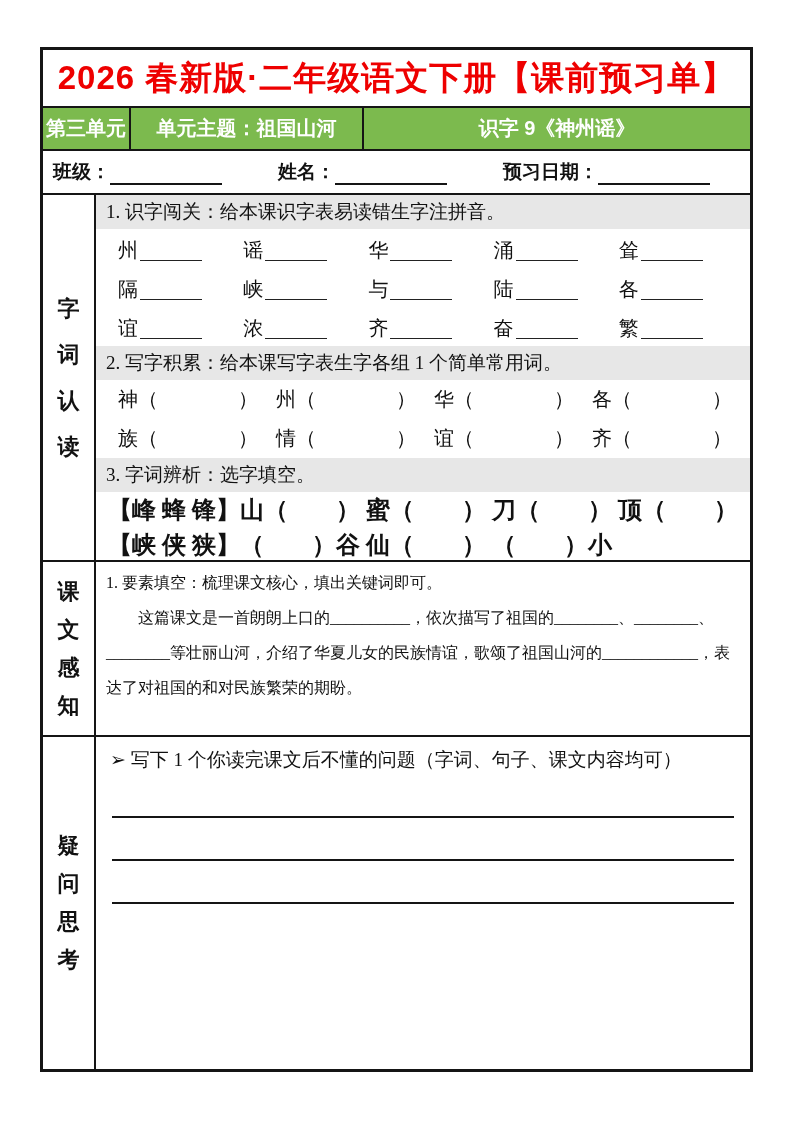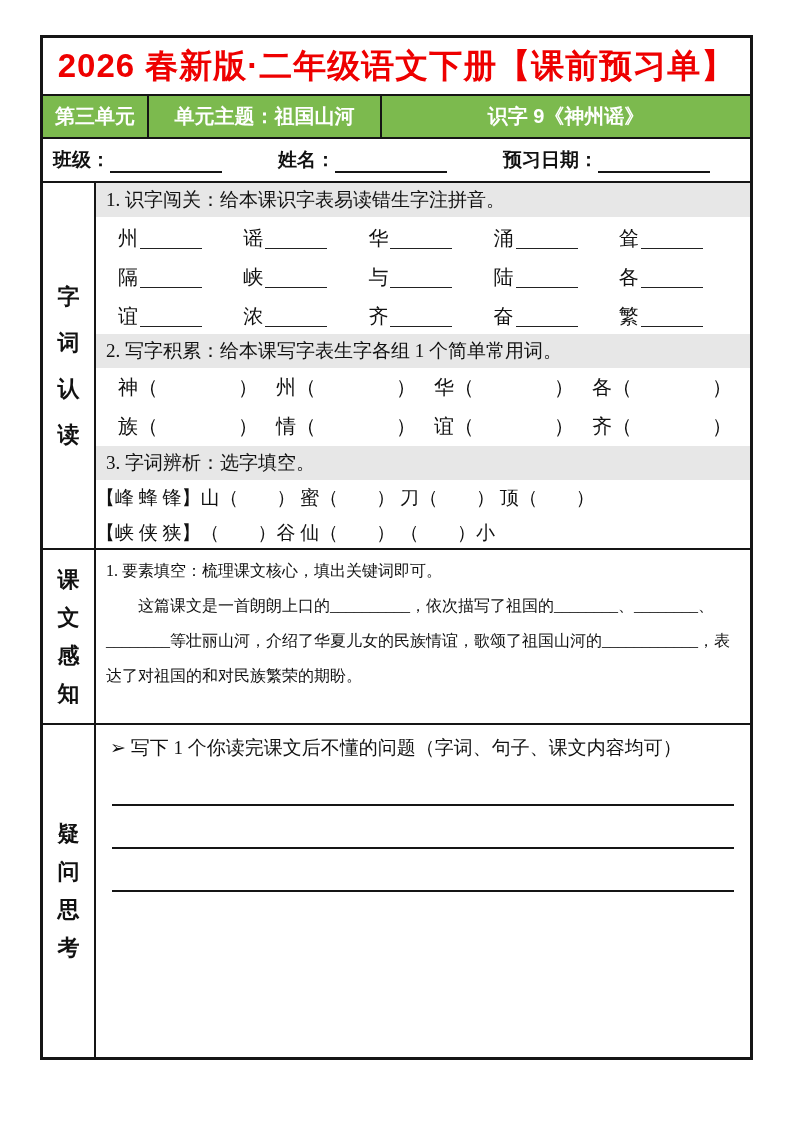--- a/index.html
+++ b/index.html
@@ -6,21 +6,21 @@
   html,body { background:#ffffff; }
   .sheet {
     position: relative;
     width: 793px; height: 1122px;
     background: #ffffff;
     font-family: "Liberation Serif", serif;
     color: #111;
     overflow: hidden;
   }
   .doc {
-    position: absolute; left: 40px; top: 35px;
+    position: absolute; left: 40px; top: 47px;
     width: 713px; height: 1025px;
     border: 3px solid #151515;
     display: flex; flex-direction: column;
     background: #fff;
   }
   
   .title-row {
     height: 58px; border-bottom: 2px solid #151515;
     display: flex; align-items: center; justify-content: center;
     font-family: "Liberation Sans", sans-serif;
@@ -29,21 +29,21 @@
   }
   
   .unit-bar {
     height: 43px; display: flex;
     border-bottom: 2px solid #151515;
     background: #7cba4e; color: #ffffff;
     font-family: "Liberation Sans", sans-serif;
     font-weight: bold; font-size: 20px;
   }
   .unit-bar > div { display:flex; align-items:center; justify-content:center; }
-  .cell-unit   { width: 106px; border-right: 2px solid #151515; }
+  .cell-unit   { width: 88px; border-right: 2px solid #151515; }
   .cell-theme  { width: 233px; border-right: 2px solid #151515; }
   .cell-lesson { flex: 1; }
   
   .info-row {
     height: 44px; border-bottom: 2px solid #151515;
     display: flex; align-items: center;
     font-family: "Liberation Sans", sans-serif;
     font-weight: bold; font-size: 19px;
     padding: 0 10px;
   }
@@ -90,21 +90,21 @@
     width: 62px; height: 21px; margin-left: 2px;
     border-bottom: 1.5px solid #222;
   }
   .word-row {
     height: 39px; display: flex; align-items: center;
     padding-left: 22px; font-size: 20px;
   }
   .word-cell { width: 158px; }
   .choice-row {
     height: 35px; display: flex; align-items: center;
-    font-size: 19px; white-space: pre;
+    padding-left: 12px; font-size: 24px; white-space: pre; font-weight: bold;
   }
 
   .sec-comp .content { padding: 3px 10px 0 10px; font-size: 16px; line-height: 35px; }
   .sec-comp .para { text-indent: 2em; }
 
   .sec-quest .content { padding: 8px 14px 0 14px; font-size: 19px; }
   .prompt { line-height: 30px; }
   .write-line {
     height: 43px; margin: 0 2px;
     border-bottom: 2px solid #151515;

